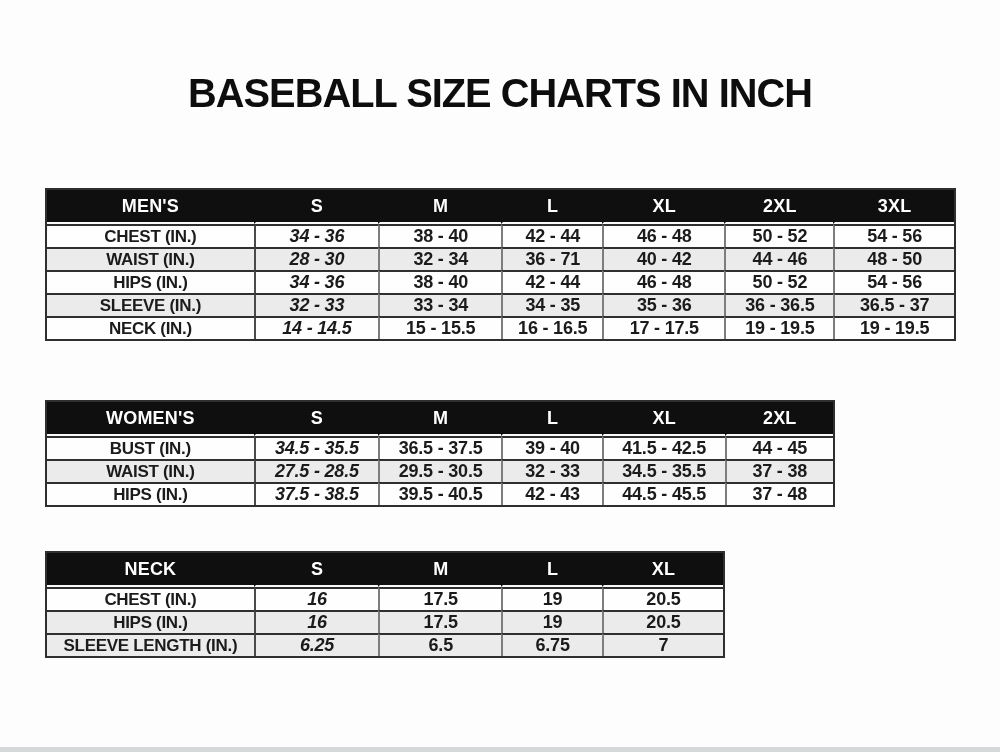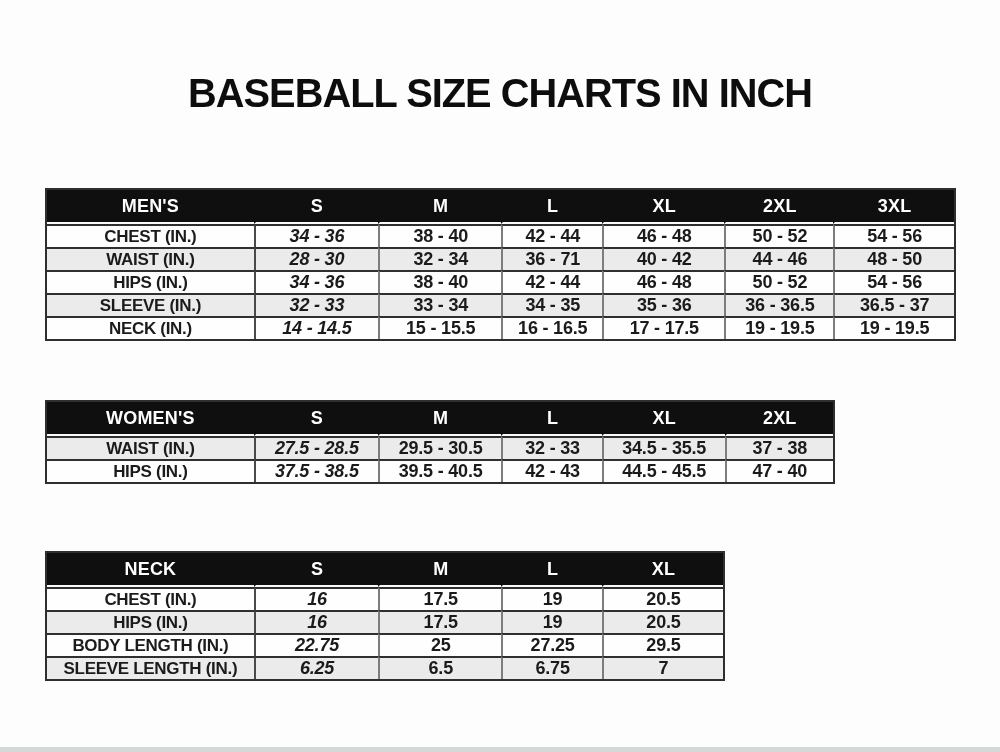--- a/index.html
+++ b/index.html
@@ -163,35 +163,43 @@
         <tr>
           <th>WOMEN'S</th>
           <th>S</th>
           <th>M</th>
           <th>L</th>
           <th>XL</th>
           <th>2XL</th>
         </tr>
       </thead>
       <tbody>
+        <tr>
+          <td>BUST (IN.)</td>
+          <td>34.5 - 35.5</td>
+          <td>36.5 - 37.5</td>
+          <td>39 - 40</td>
+          <td>41.5 - 42.5</td>
+          <td>44 - 45</td>
+        </tr>
         <tr class="alt">
           <td>WAIST (IN.)</td>
           <td>27.5 - 28.5</td>
           <td>29.5 - 30.5</td>
           <td>32 - 33</td>
           <td>34.5 - 35.5</td>
           <td>37 - 38</td>
         </tr>
         <tr>
           <td>HIPS (IN.)</td>
           <td>37.5 - 38.5</td>
           <td>39.5 - 40.5</td>
           <td>42 - 43</td>
           <td>44.5 - 45.5</td>
-          <td>47 - 40</td>
+          <td>37 - 48</td>
         </tr>
       </tbody>
     </table>
 
   <table class="size-table" id="table-youth">
       <colgroup>
         <col style="width: 30.6%;">
         <col style="width: 18.4%;">
         <col style="width: 18.2%;">
         <col style="width: 14.9%;">
@@ -214,27 +222,20 @@
           <td>19</td>
           <td>20.5</td>
         </tr>
         <tr class="alt">
           <td>HIPS (IN.)</td>
           <td>16</td>
           <td>17.5</td>
           <td>19</td>
           <td>20.5</td>
         </tr>
-        <tr>
-          <td>BODY LENGTH (IN.)</td>
-          <td>22.75</td>
-          <td>25</td>
-          <td>27.25</td>
-          <td>29.5</td>
-        </tr>
         <tr class="alt">
           <td>SLEEVE LENGTH (IN.)</td>
           <td>6.25</td>
           <td>6.5</td>
           <td>6.75</td>
           <td>7</td>
         </tr>
       </tbody>
     </table>
 

